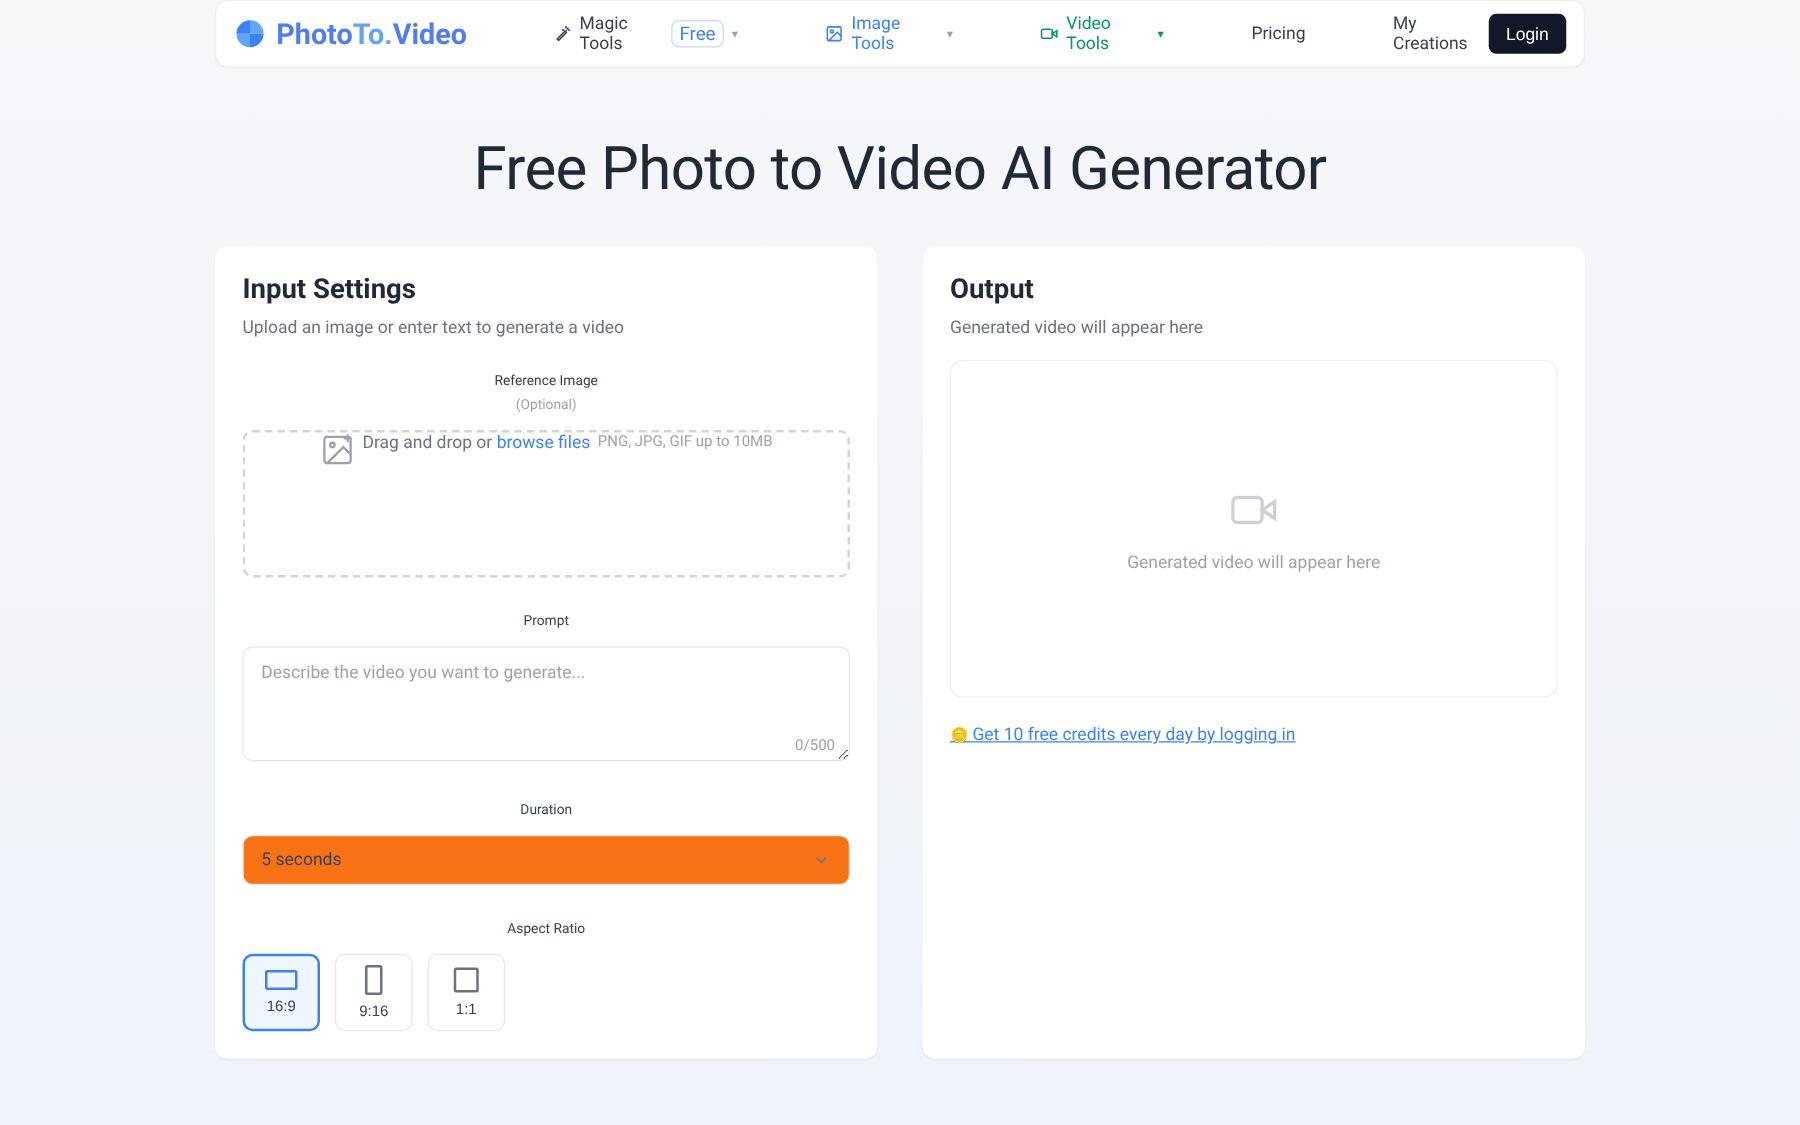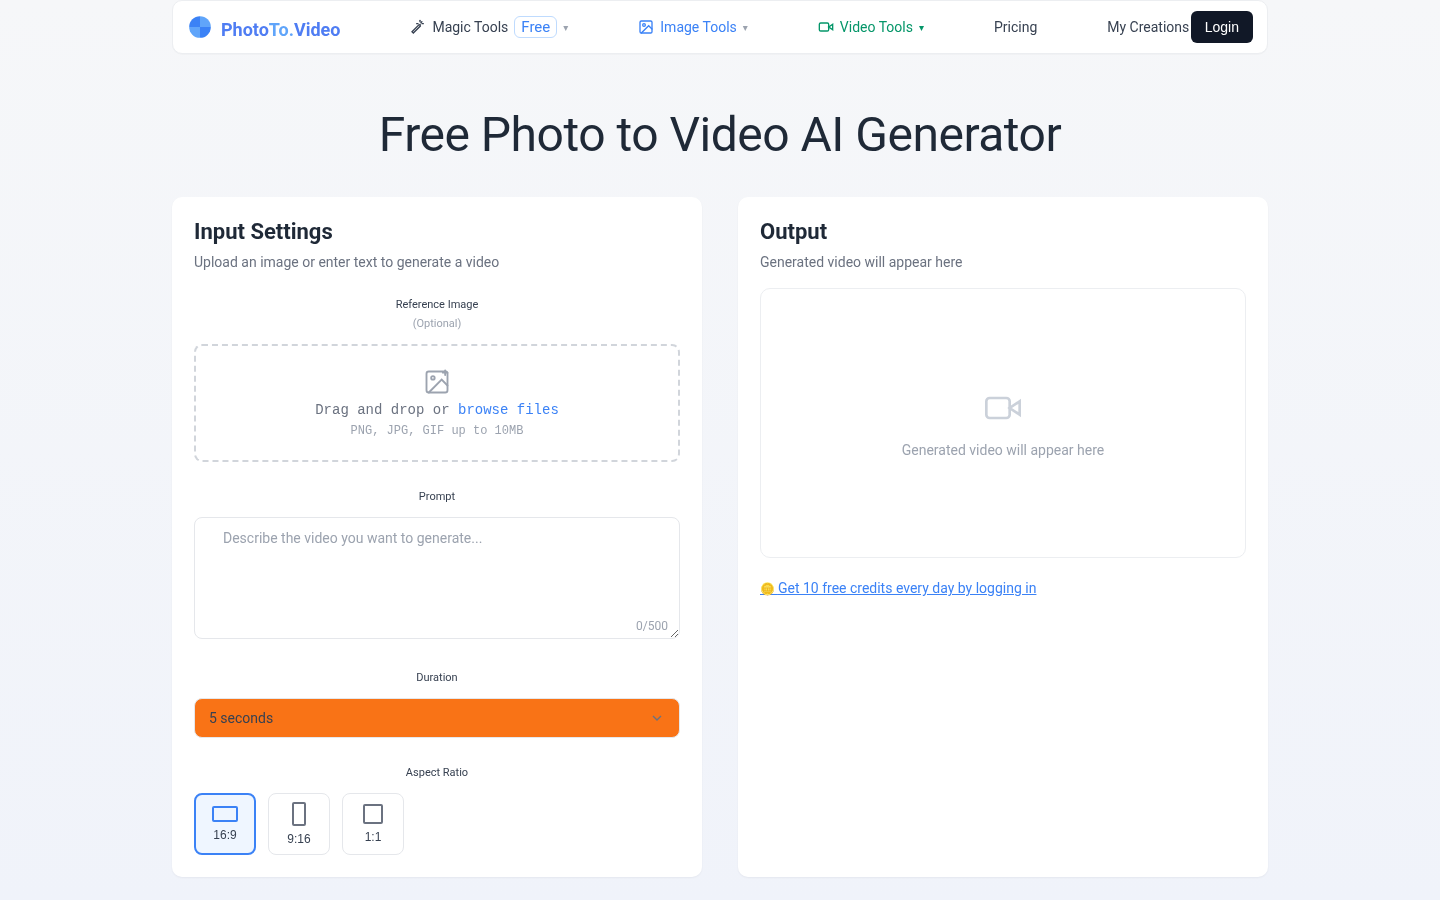--- a/index.html
+++ b/index.html
@@ -22,24 +22,24 @@
       height: 54px;
       background: #ffffff;
       border: 1px solid #eceef1;
       border-radius: 10px;
       margin-top: 0px;
       padding: 0 14px;
       box-shadow: 0 1px 0 rgba(0,0,0,0.02);
     }
     .logo {
       display: flex;
-      align-items: flex-end;
+      align-items: flex-start;
       gap: 8px;
       font-weight: 700;
-      font-size: 18px;
+      font-size: 23px;
       color: #4f7df3;
     }
     .logo-mark {
       width: 26px; height: 26px;
       border-radius: 50%;
       display: flex; align-items: center; justify-content: center;
     }
     .logo-text .p1 { color: #4f7df3; }
     .logo-text .p2 { color: #60a5fa; }
     .logo-text .p3 { color: #4f7df3; }
@@ -128,43 +128,41 @@
       flex-direction: column;
     }
     .muted { color: #9ca3af; }
     
     .dropzone {
       margin-top: 14px;
       border: 2px dashed #d1d5db;
       border-radius: 8px;
       height: 118px;
       display: flex;
-      flex-direction: column;
-      align-items: center;
+      flex-direction: row;
       justify-content: center;
       gap: 6px;
       font-size: 14px;
       color: #6b7280;
       cursor: pointer;
-      font-family: Liberation Mono, monospace;
     }
     .dropzone svg { color: #9ca3af; }
     .dropzone .hint { font-size: 12px; color: #9ca3af; }
     .dropzone a { color: #3b82f6; text-decoration: none; }
     
     .ta-wrap {
       position: relative;
       margin-top: 14px;
     }
     textarea {
       width: 100%;
-      height: 122px;
+      height: 92px;
       border: 1px solid #e5e7eb;
       border-radius: 8px;
-      padding: 12px 28px;
+      padding: 12px 14px;
       font-size: 14px;
       font-family: inherit;
       color: #374151;
       resize: vertical;
     }
     textarea::placeholder { color: #9ca3af; }
     .counter {
       position: absolute;
       right: 12px;
       bottom: 10px;

